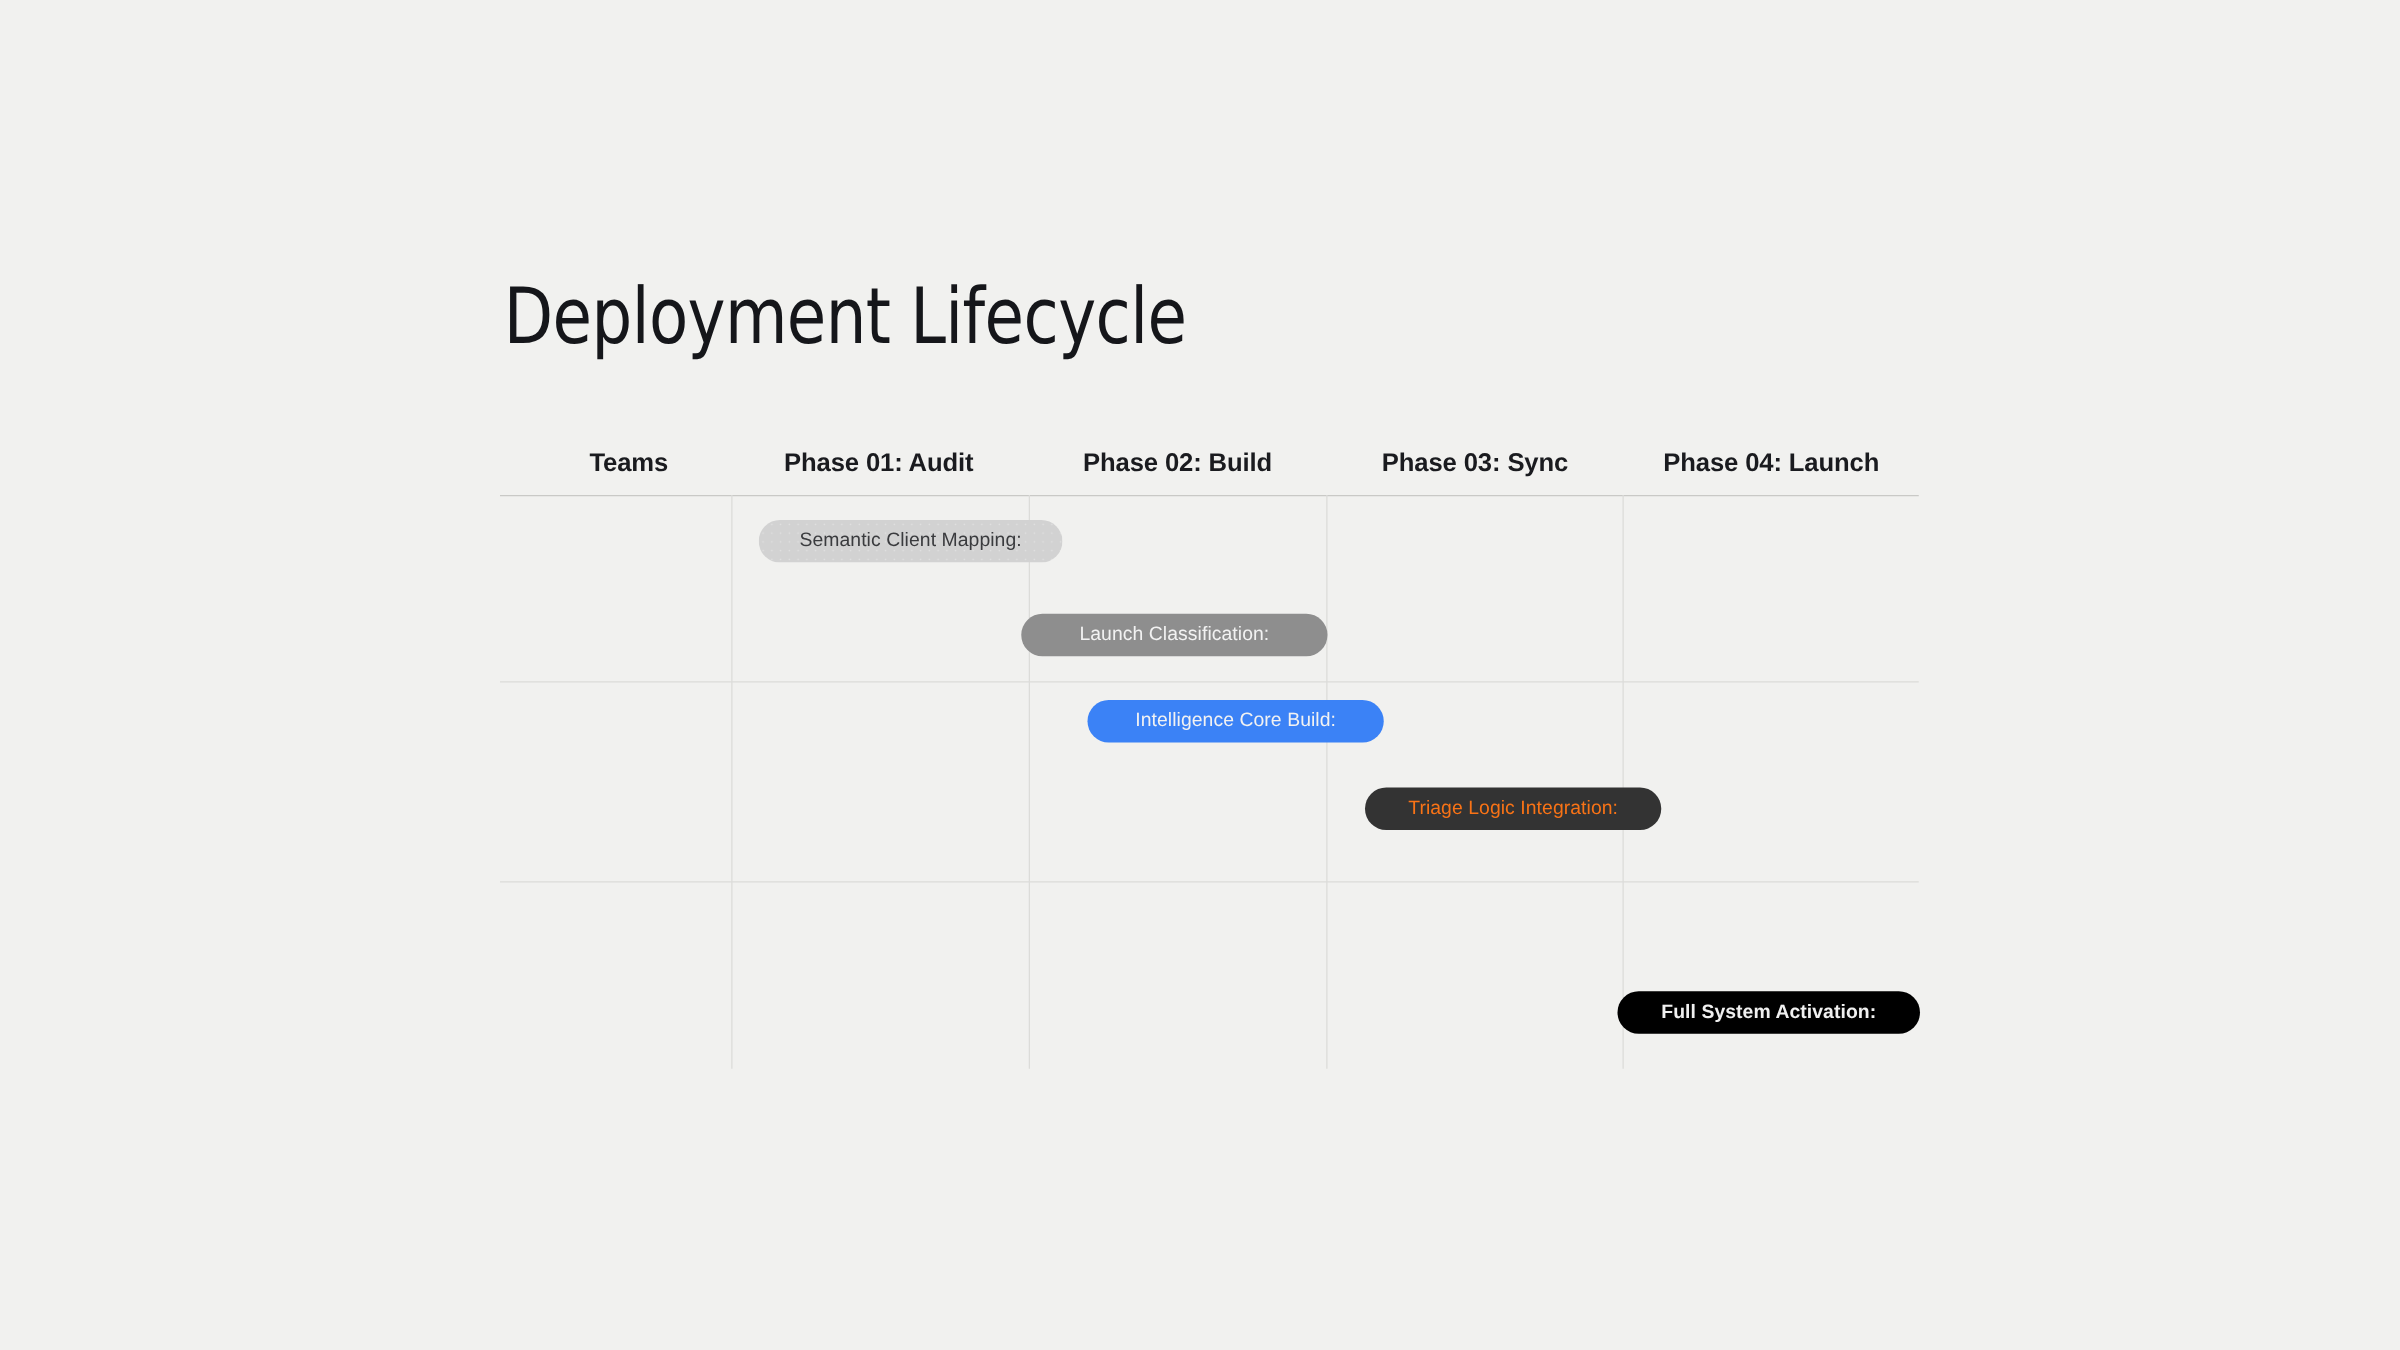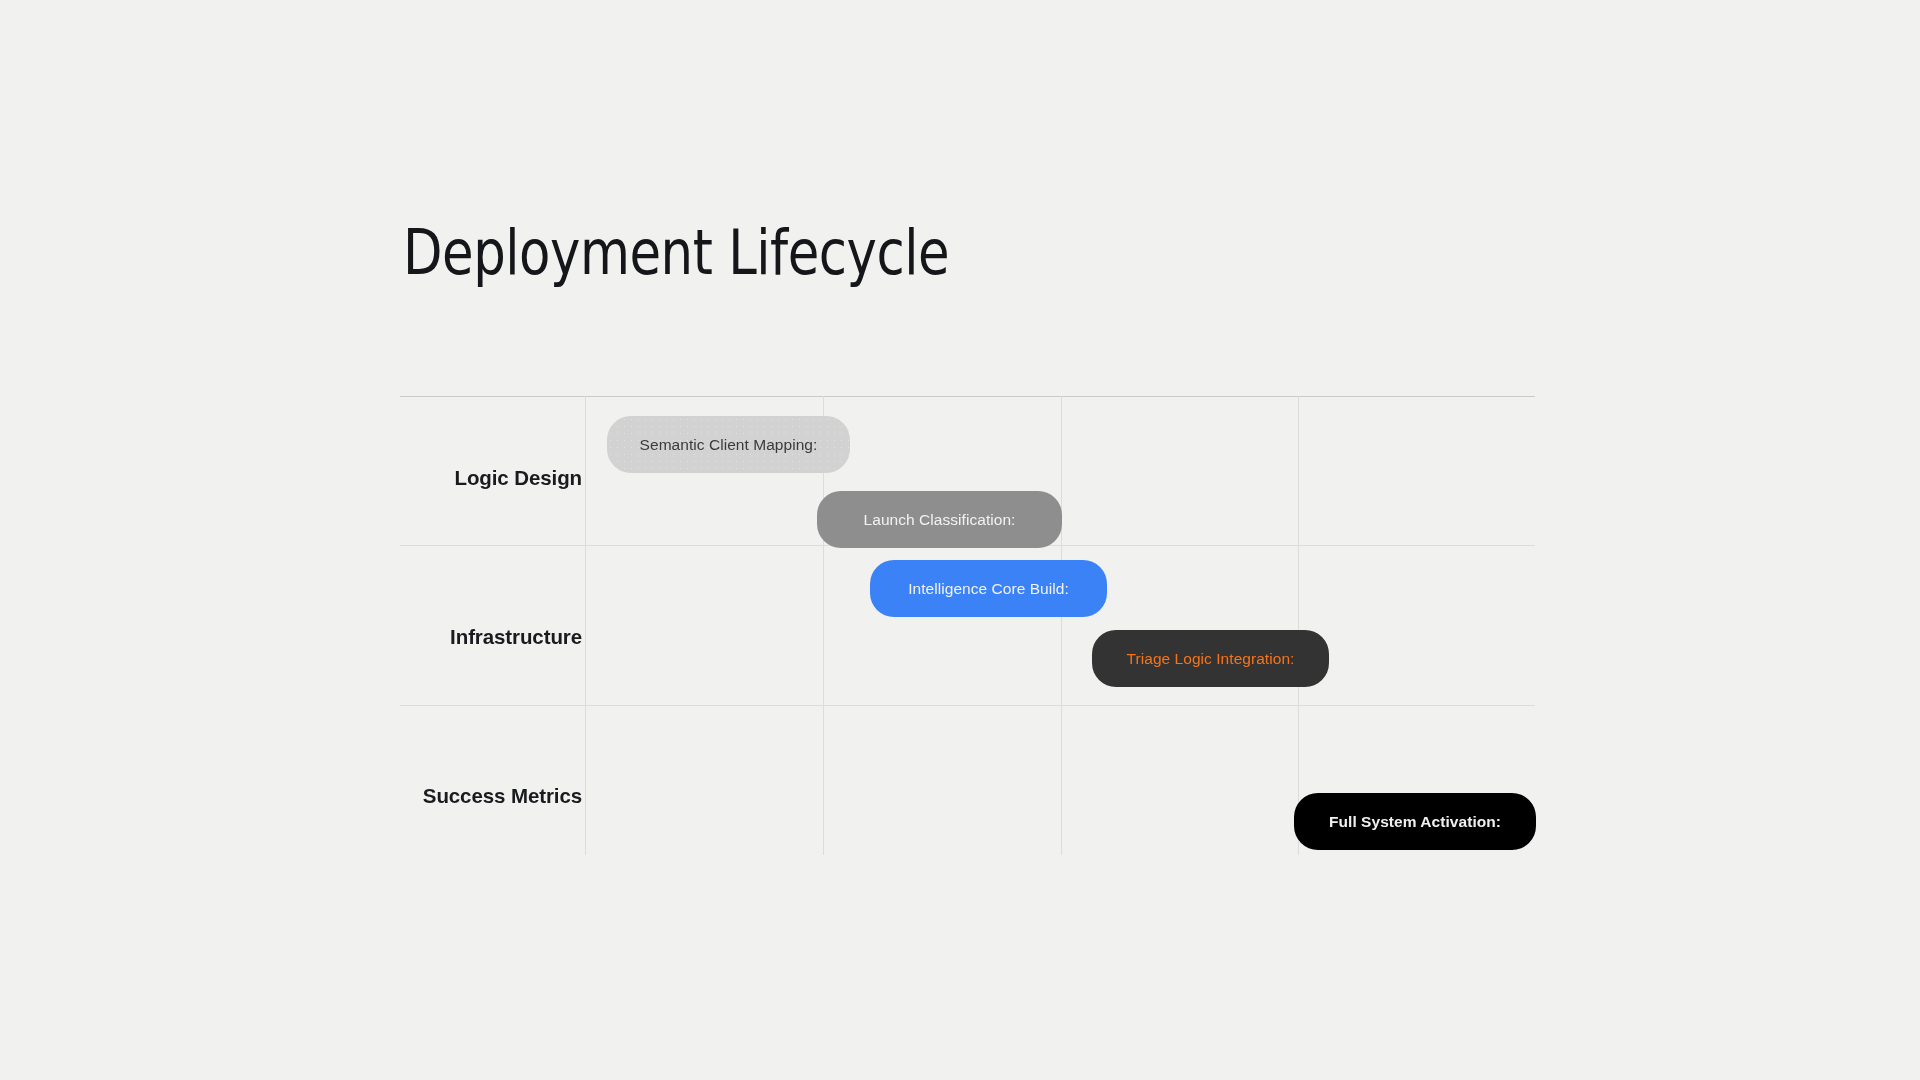--- a/index.html
+++ b/index.html
@@ -107,21 +107,21 @@
     position: absolute;
     left: 0;
     top: 396px;
     width: 565px;
     height: 459px;
   }
 
   
   .task-bar {
     position: absolute;
-    height: 57px;
+    height: 34px;
     border-radius: 24px;
     display: flex;
     align-items: center;
     justify-content: center;
     font-size: 15.5px;
     font-weight: 400;
     letter-spacing: 0.05px;
     white-space: nowrap;
     box-sizing: border-box;
     padding: 0 16px;
@@ -154,35 +154,37 @@
     font-weight: bold;
   }
 </style>
 </head>
 <body>
 
 <div id="gantt-canvas">
 
   <div id="chart-title">Deployment Lifecycle</div>
 
+  <div id="header-row">
+      <div class="col-header" style="left: -47px; width: 300px;">Teams</div>
+      <div class="col-header" style="left: 153px; width: 300px;">Phase 01: Audit</div>
+      <div class="col-header" style="left: 392px; width: 300px;">Phase 02: Build</div>
+      <div class="col-header" style="left: 630px; width: 300px;">Phase 03: Sync</div>
+      <div class="col-header" style="left: 867px; width: 300px;">Phase 04: Launch</div>
+    </div>
 
   <div id="grid-frame">
     <div id="grid-top-border"></div>
   <div class="col-divider" style="left: 185px;"></div>
       <div class="col-divider" style="left: 423px;"></div>
       <div class="col-divider" style="left: 661px;"></div>
       <div class="col-divider" style="left: 898px;"></div>
       <div class="row-separator" style="top: 149px;"></div>
       <div class="row-separator" style="top: 309px;"></div>
       <div class="task-bar tone-lightest" style="left: 207px; width: 243px; top: 20px;">Semantic Client Mapping:</div>
       <div class="task-bar tone-mid" style="left: 417px; width: 245px; top: 95px;">Launch Classification:</div>
       <div class="task-bar tone-mid2" style="left: 470px; width: 237px; top: 164px;">Intelligence Core Build:</div>
       <div class="task-bar tone-dark" style="left: 692px; width: 237px; top: 234px;">Triage Logic Integration:</div>
       <div class="task-bar tone-black" style="left: 894px; width: 242px; top: 397px;">Full System Activation:</div>
     </div>
 
-  <div id="row-label-col">
-      <div class="row-label" style="top: 69px;">Logic Design</div>
-      <div class="row-label" style="top: 228px;">Infrastructure</div>
-      <div class="row-label" style="top: 387px;">Success Metrics</div>
-    </div>
 
 </div>
 
 </body></html>

